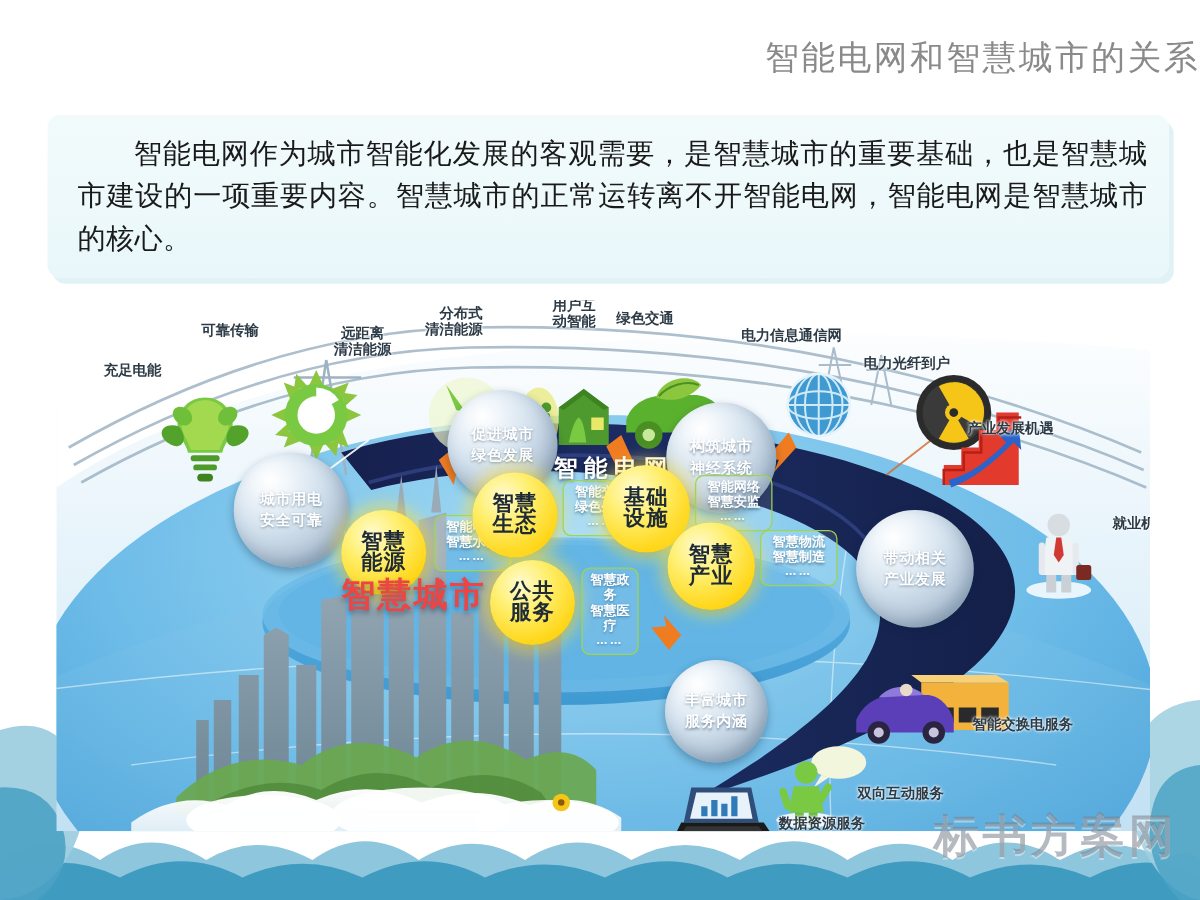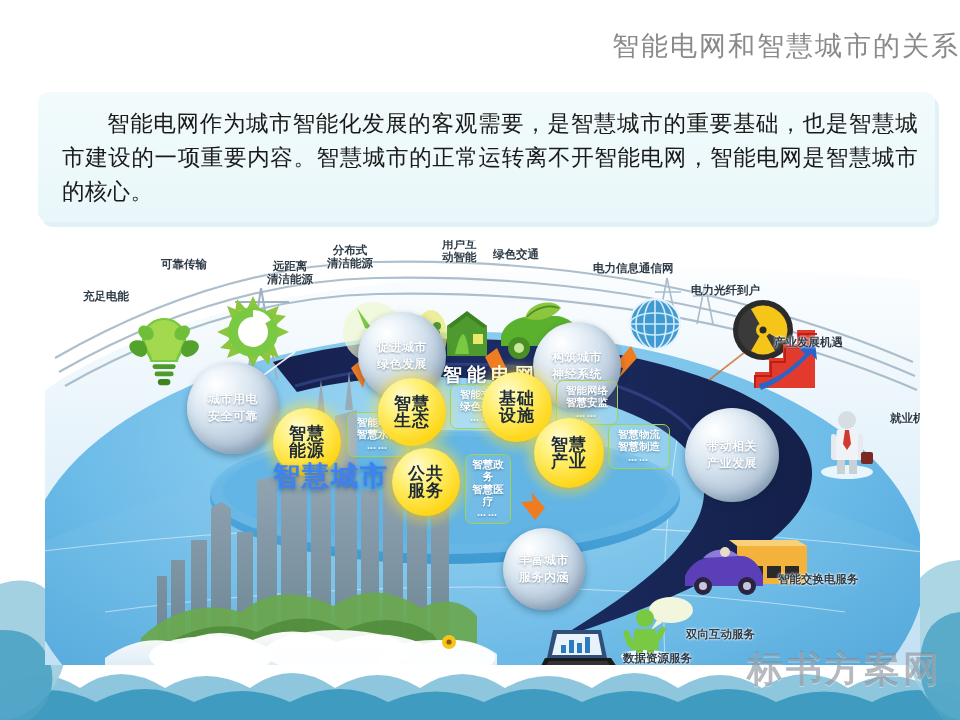--- a/index.html
+++ b/index.html
@@ -74,21 +74,21 @@
   .tagbox{
     position:absolute; border:1.6px solid #9fd54a; border-radius:7px;
     background:rgba(255,255,255,.10);
     color:#ffffff; font-weight:700; font-size:10.5px; line-height:1.18;
     text-align:center; padding:3px 4px 5px;
     text-shadow:0 1px 2px rgba(20,60,90,.5);
   }
   .tagbox i{ display:block; font-style:normal; letter-spacing:2px; font-size:9px; opacity:.9; }
 
   #smartcity-label{
-    position:absolute; color:#3b82f6; font-weight:900; font-size:27px;
+    position:absolute; color:#ef4444; font-weight:900; font-size:27px;
     letter-spacing:2px; text-shadow:0 2px 4px rgba(10,60,100,.5);
   }
   #smartgrid-label{
     position:absolute; color:#ffffff; font-weight:900; font-size:19px;
     letter-spacing:5px; text-shadow:0 1px 3px rgba(0,0,0,.55);
   }
 
   #watermark{
     position:absolute; right:18px; bottom:26px;
     font-size:36px; font-weight:900; letter-spacing:3px;
@@ -372,21 +372,21 @@
             <rect x="40" y="9" width="5" height="16"></rect>
         </g>
         <path d="M0,30 L66,30 L74,42 L-6,42 Z" fill="#1a1a1a"></path>
         <path d="M4,33 L62,33 L66,39 L0,39 Z" fill="#333"></path>
       </g>
     </svg>
 
     <div class="lbl lbl-dark" style="left:38px; top:50px;">充足电能</div>
     <div class="lbl lbl-dark" style="left:116px; top:18px;">可靠传输</div>
     <div class="lbl lbl-dark" style="left:222px; top:20px; text-align:center;">远距离<br>清洁能源</div>
-    <div class="lbl lbl-dark" style="left:282px; top:4px; text-align:center;">分布式<br>清洁能源</div>
+    <div class="lbl lbl-dark" style="left:295px; top:4px; text-align:right;">分布式<br>清洁能源</div>
     <div class="lbl lbl-dark" style="left:397px; top:-2px; text-align:center;">用户互<br>动智能</div>
     <div class="lbl lbl-dark" style="left:448px; top:8px;">绿色交通</div>
     <div class="lbl lbl-dark" style="left:548px; top:22px;">电力信息通信网</div>
     <div class="lbl lbl-dark" style="left:646px; top:44px;">电力光纤到户</div>
     <div class="lbl lbl-dark" style="left:729px; top:96px;">产业发展机遇</div>
     <div class="lbl lbl-dark" style="left:845px; top:172px;">就业机会</div>
     <div class="lbl lbl-dark" style="left:733px; top:333px;">智能交换电服务</div>
     <div class="lbl lbl-dark" style="left:641px; top:388px;">双向互动服务</div>
     <div class="lbl lbl-dark" style="left:578px; top:412px;">数据资源服务</div>
 
@@ -403,21 +403,21 @@
     <div class="sphere" style="left:488px; top:82px; width:88px; height:88px;">
       <div class="lbl-white">
         <span>构筑城市</span><br><span>神经系统</span>
       </div>
     </div>
     <div class="sphere" style="left:640px; top:168px; width:94px; height:94px;">
       <div class="lbl-white">
         <span>带动相关</span><br><span>产业发展</span>
       </div>
     </div>
-    <div class="sphere" style="left:458px; top:288px; width:82px; height:82px;">
+    <div class="sphere" style="left:487px; top:288px; width:82px; height:82px;">
       <div class="lbl-white">
         <span>丰富城市</span><br><span>服务内涵</span>
       </div>
     </div>
 
     <div id="smartgrid-label" style="left:398px; top:122px;">智能电网</div>
 
     <div class="ybub" style="left:228px; top:168px; width:68px; height:68px;">
       <span><b>智慧</b><br><b>能源</b></span>
     </div>

